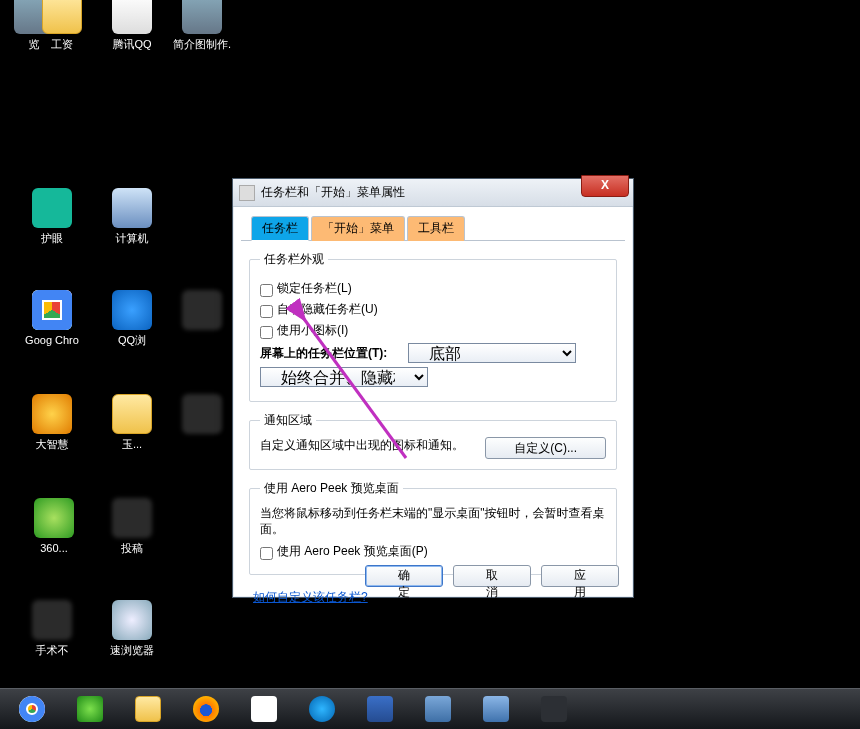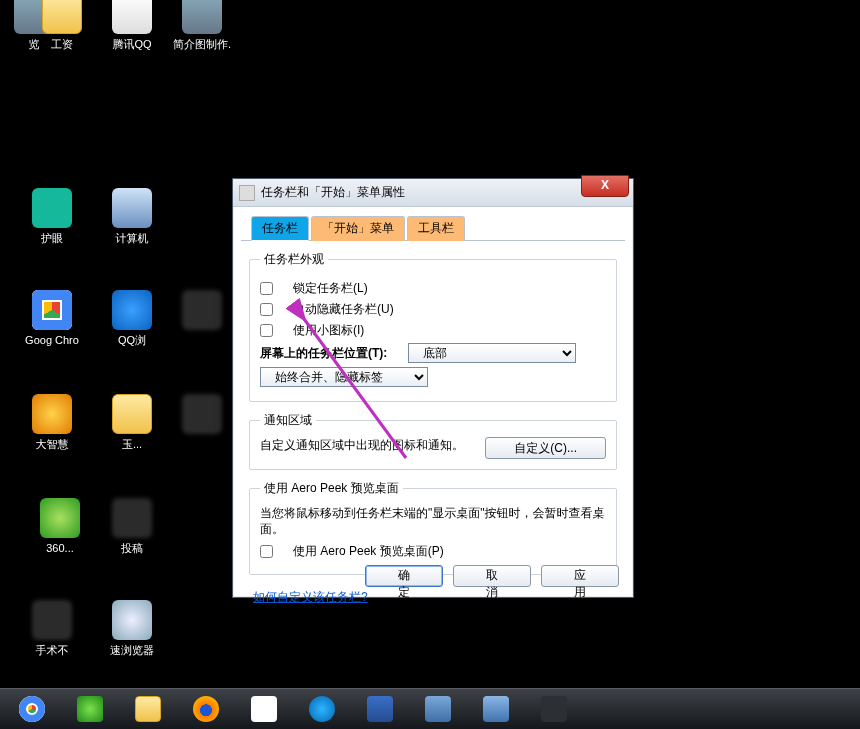--- a/index.html
+++ b/index.html
@@ -106,28 +106,28 @@
 .pane { padding: 10px 16px 10px 16px; }
 
 fieldset {
   border: 1px solid #cdd4dc;
   border-radius: 2px;
   padding: 8px 10px 10px 10px;
   margin-bottom: 10px;
 }
 legend { padding: 0 4px; }
 .row { display: flex; align-items: center; margin: 4px 0; }
-.row label { display: flex; align-items: center; gap: 20px; }
+.row label { display: flex; align-items: flex-end; gap: 4px; }
 .sel {
   width: 168px;
   height: 20px;
   border: 1px solid #7a8aa0;
   background: linear-gradient(#fff,#e9eef5);
-  font-size: 12px;
-  padding: 0 10px;
+  font-size: 16px;
+  padding: 0 16px;
 }
 .row .lblw { width: 148px; font-weight: bold; }
 .desc { line-height: 16px; margin-bottom: 6px; }
 .btn {
   padding: 1px 28px;
   height: 22px;
   border: 1px solid #8a97a8;
   background: linear-gradient(#fdfefe,#e6ebf2);
   border-radius: 3px;
   cursor: pointer;
@@ -232,21 +232,21 @@
     </div>
   <div class="icon-cell" style="left:98px;top:394px">
       <div class="ico ico-folder"></div>
       <div class="lbl">玉...</div>
     </div>
   <div class="icon-cell" style="left:168px;top:394px">
       <div class="ico ico-blur"></div>
       <div class="lbl"></div>
     </div>
 
-  <div class="icon-cell" style="left:26px;top:498px">
+  <div class="icon-cell" style="left:20px;top:498px">
       <div class="ico ico-360"></div>
       <div class="lbl">360...</div>
     </div>
   <div class="icon-cell" style="left:98px;top:498px">
       <div class="ico ico-blur"></div>
       <div class="lbl">投稿</div>
     </div>
 
   <div class="icon-cell" style="left:18px;top:600px">
       <div class="ico ico-blur"></div>

